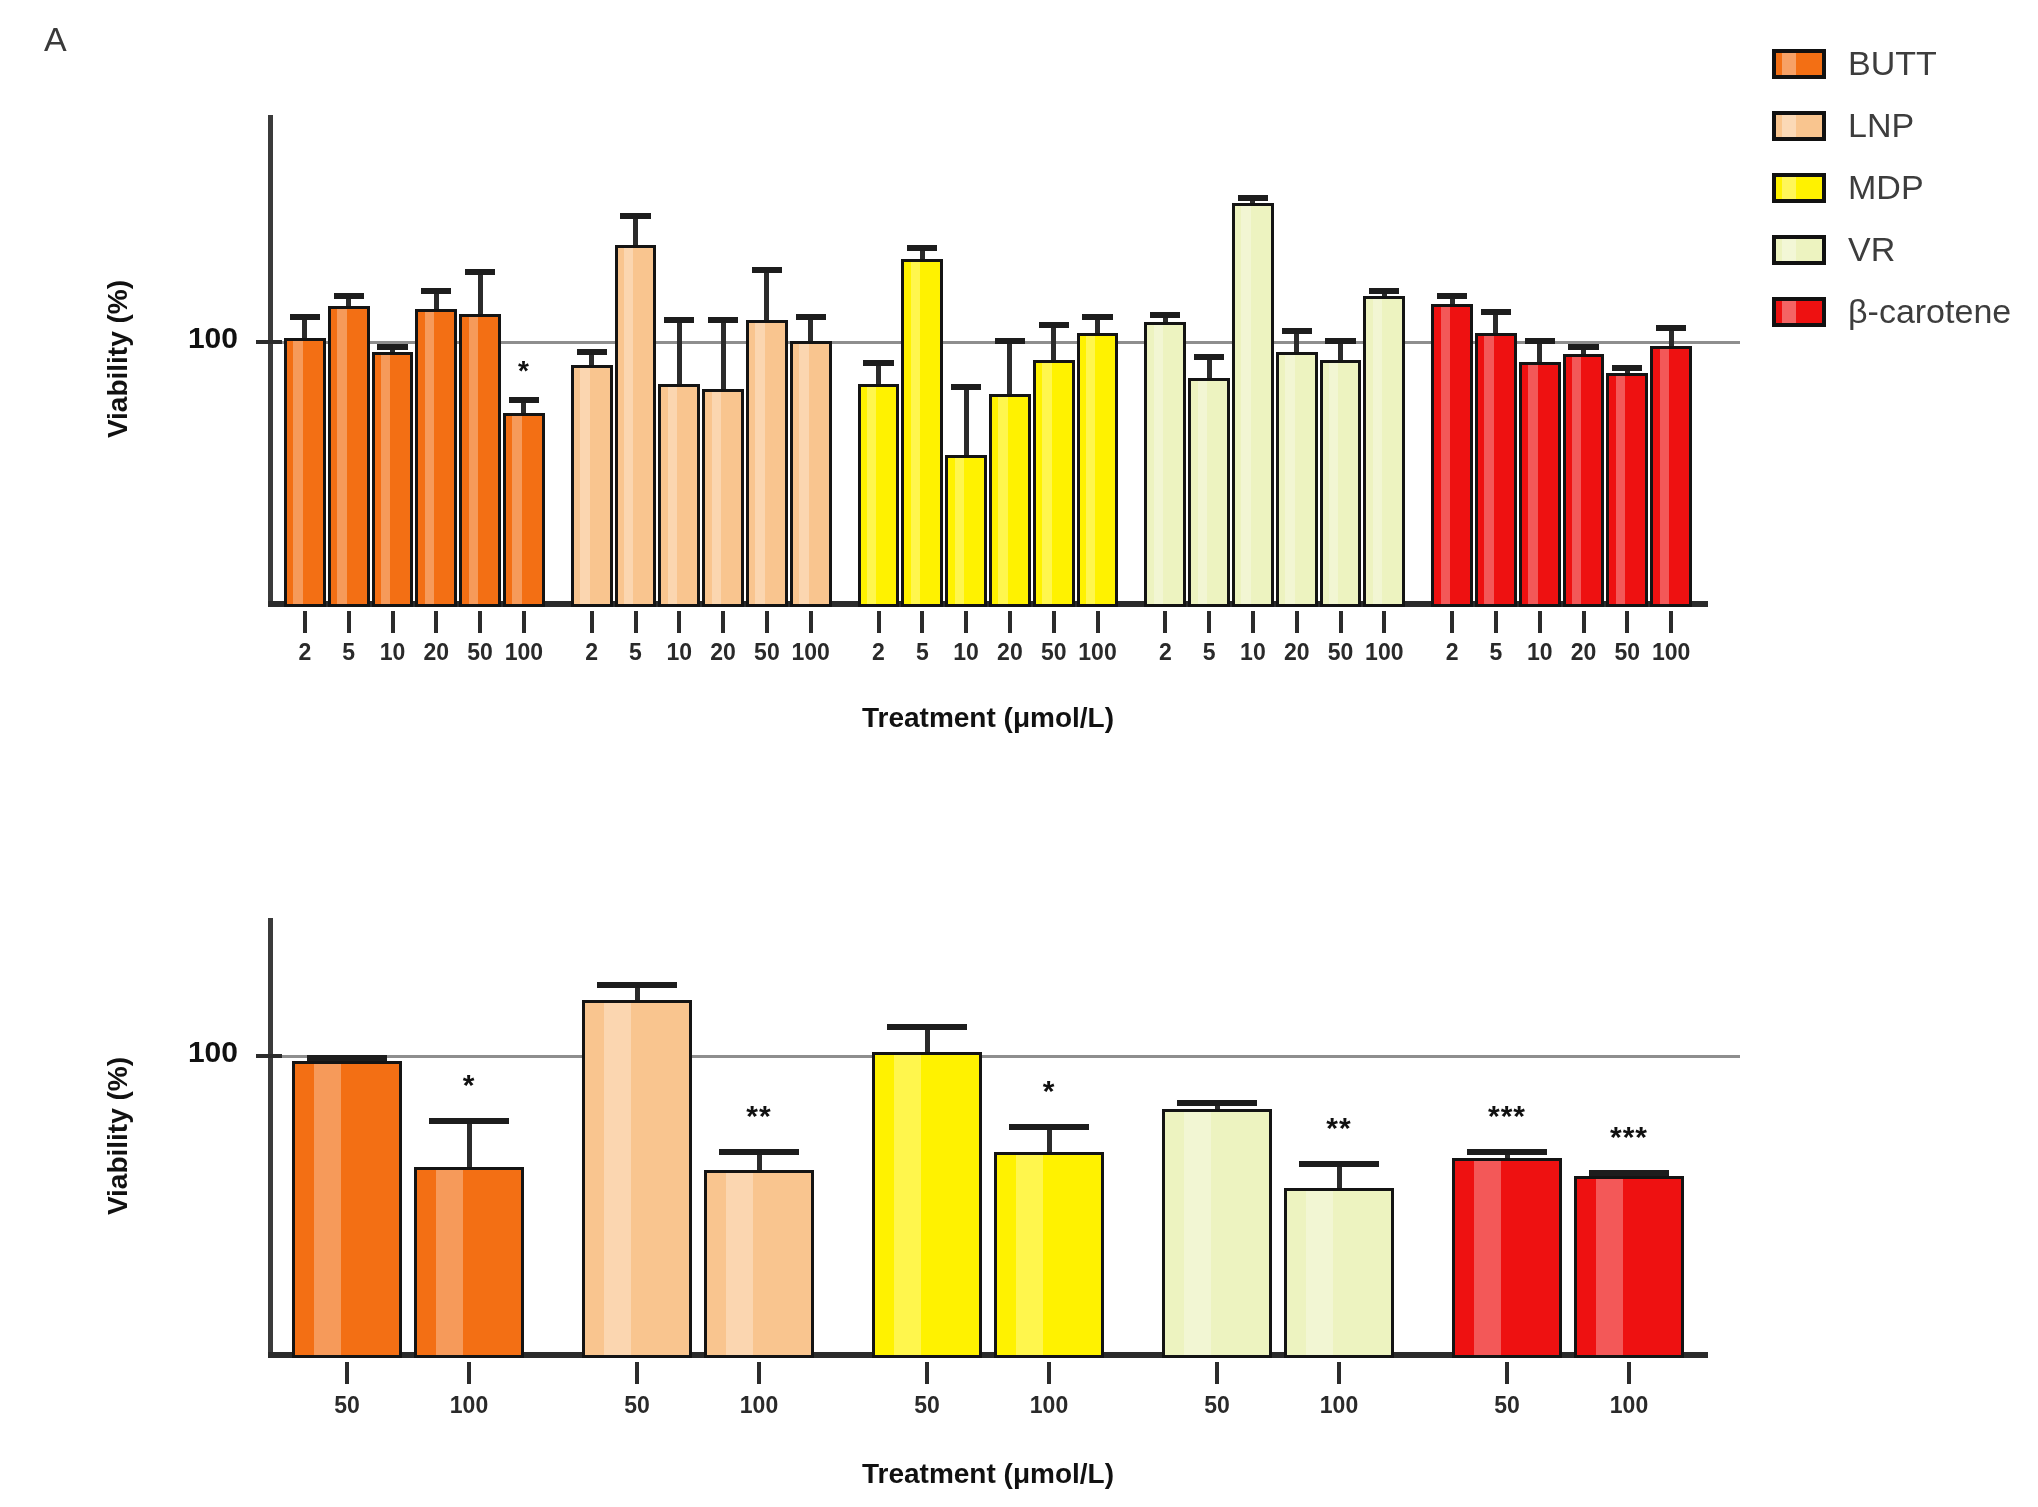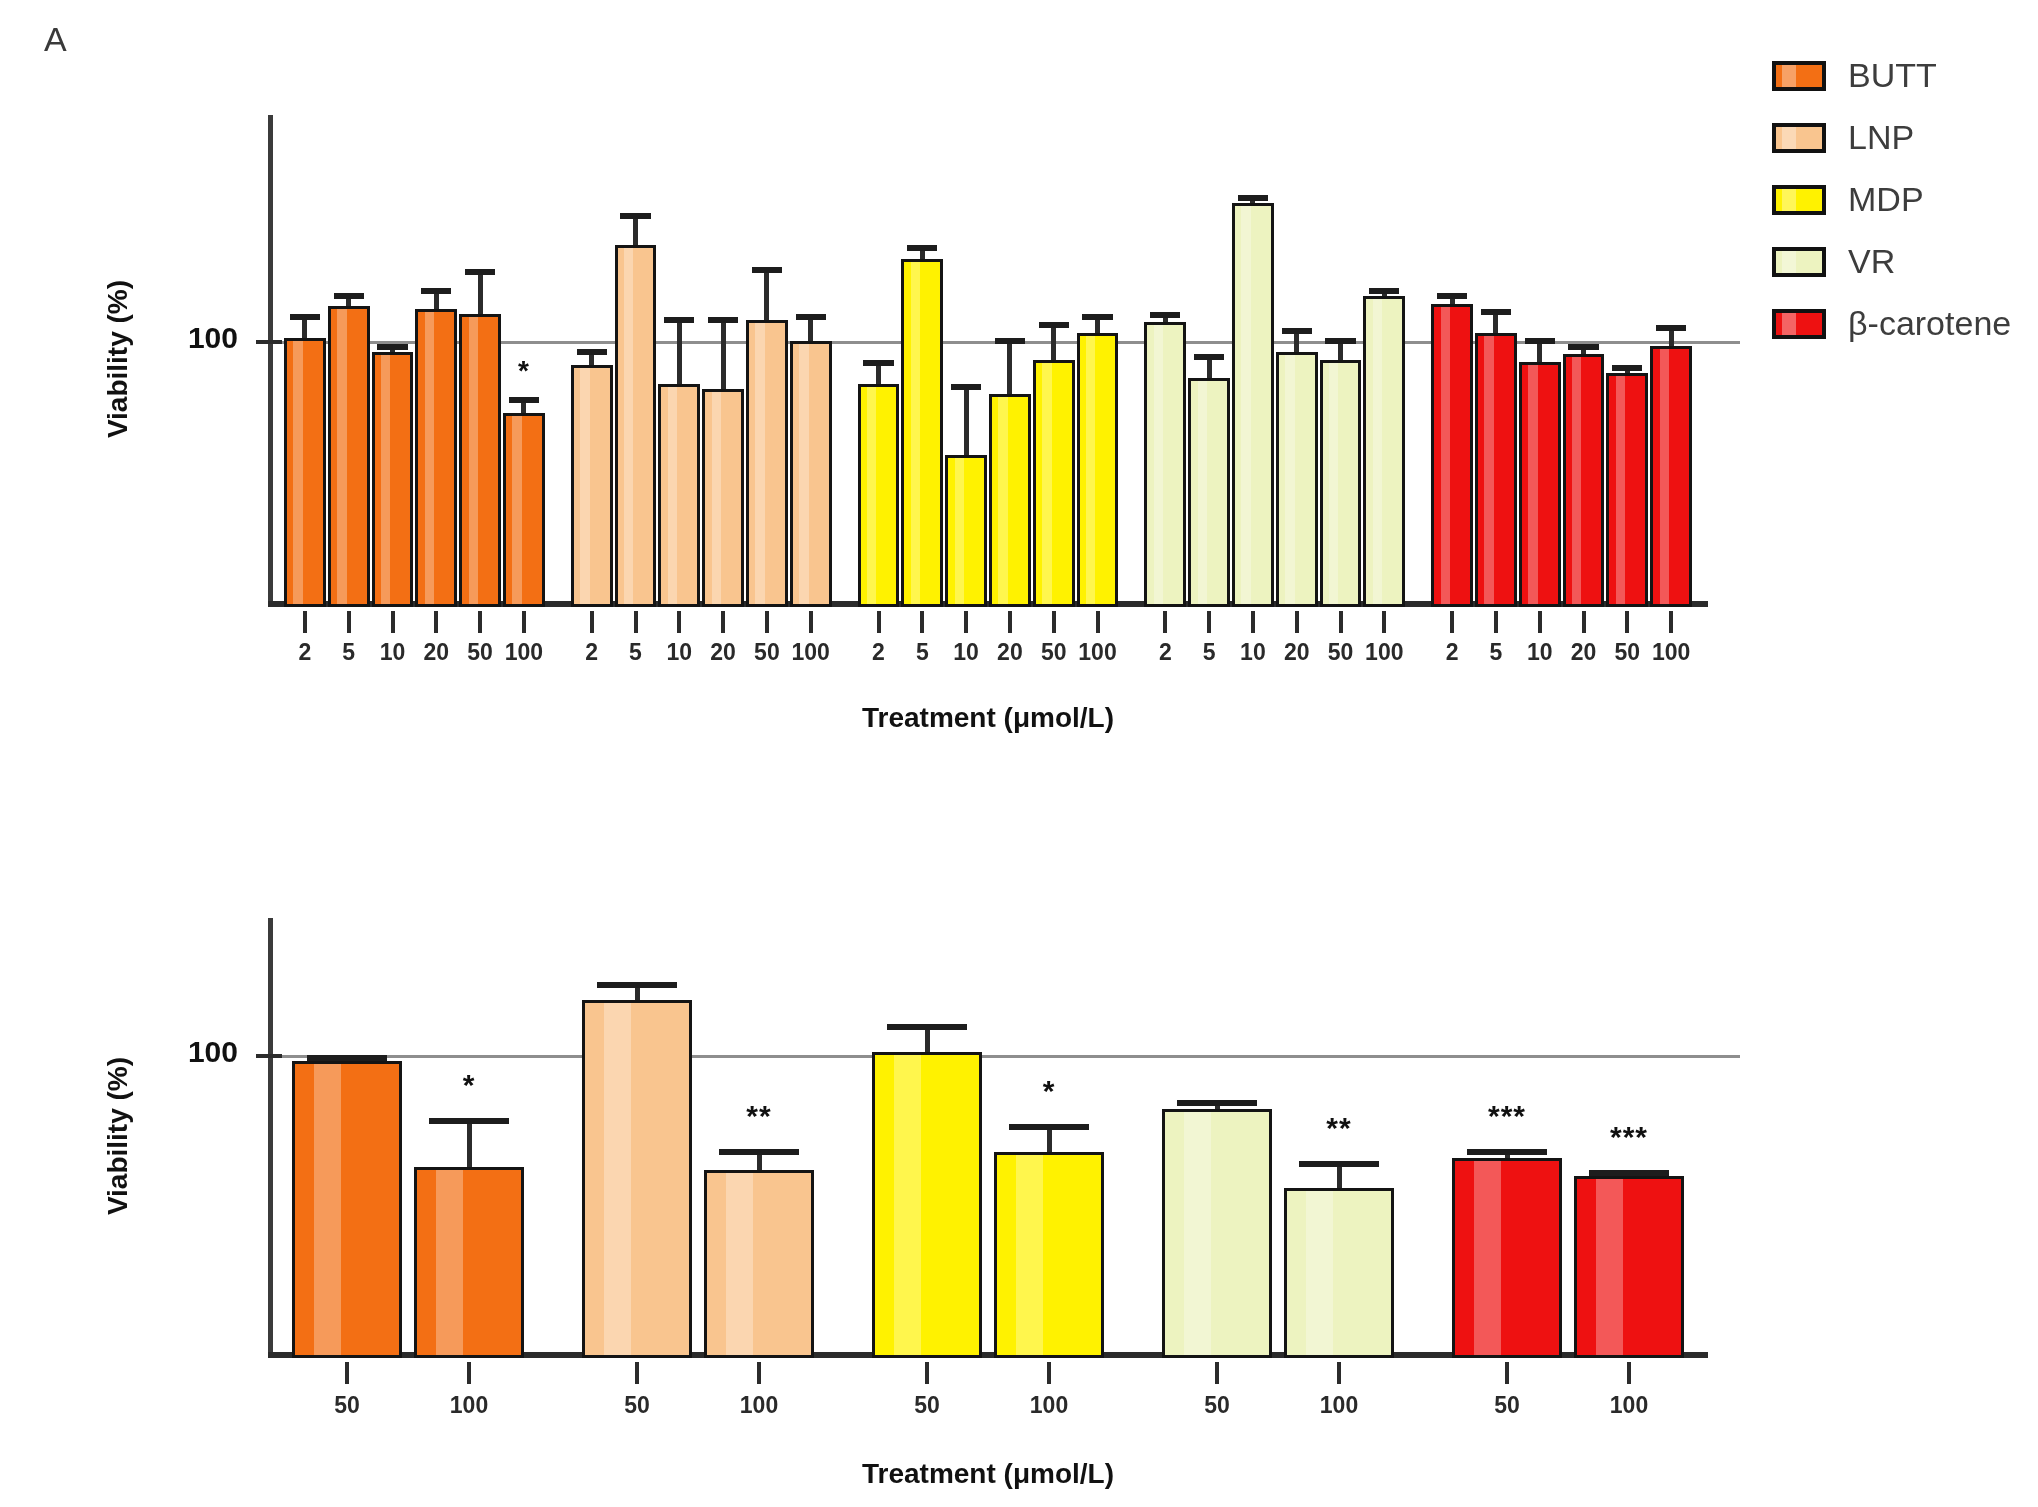--- a/index.html
+++ b/index.html
@@ -330,21 +330,21 @@
         <div class="xtick-label" style="left: 1538.5px; top: 639px; width: 90px; font-size: 23px;">20</div>
         <div class="xtick" style="left: 1625.3px; top: 611px;"></div>
         <div class="xtick-label" style="left: 1582.3px; top: 639px; width: 90px; font-size: 23px;">50</div>
         <div class="xtick" style="left: 1669.1px; top: 611px;"></div>
         <div class="xtick-label" style="left: 1626.1px; top: 639px; width: 90px; font-size: 23px;">100</div>
       </div>
 
     <div class="xlabel" id="xlabel-a" style="left: 268px; width: 1440px; top: 702px;">Treatment (μmol/L)</div>
   </div>
 
-  <div class="legend" id="legend" style="left: 1772px; top: 56px; width: 266px; height: 320px;">
+  <div class="legend" id="legend" style="left: 1772px; top: 44px; width: 266px; height: 320px;">
       <div class="legend-row" style="left: 0px; top: 0px;">
         <div class="legend-swatch" style="background: rgb(243, 111, 20);">
           <div class="sheen"></div>
         </div>
         <span class="legend-label">BUTT</span>
       </div>
       <div class="legend-row" style="left: 0px; top: 62px;">
         <div class="legend-swatch" style="background: rgb(249, 197, 143);">
           <div class="sheen"></div>
         </div>

